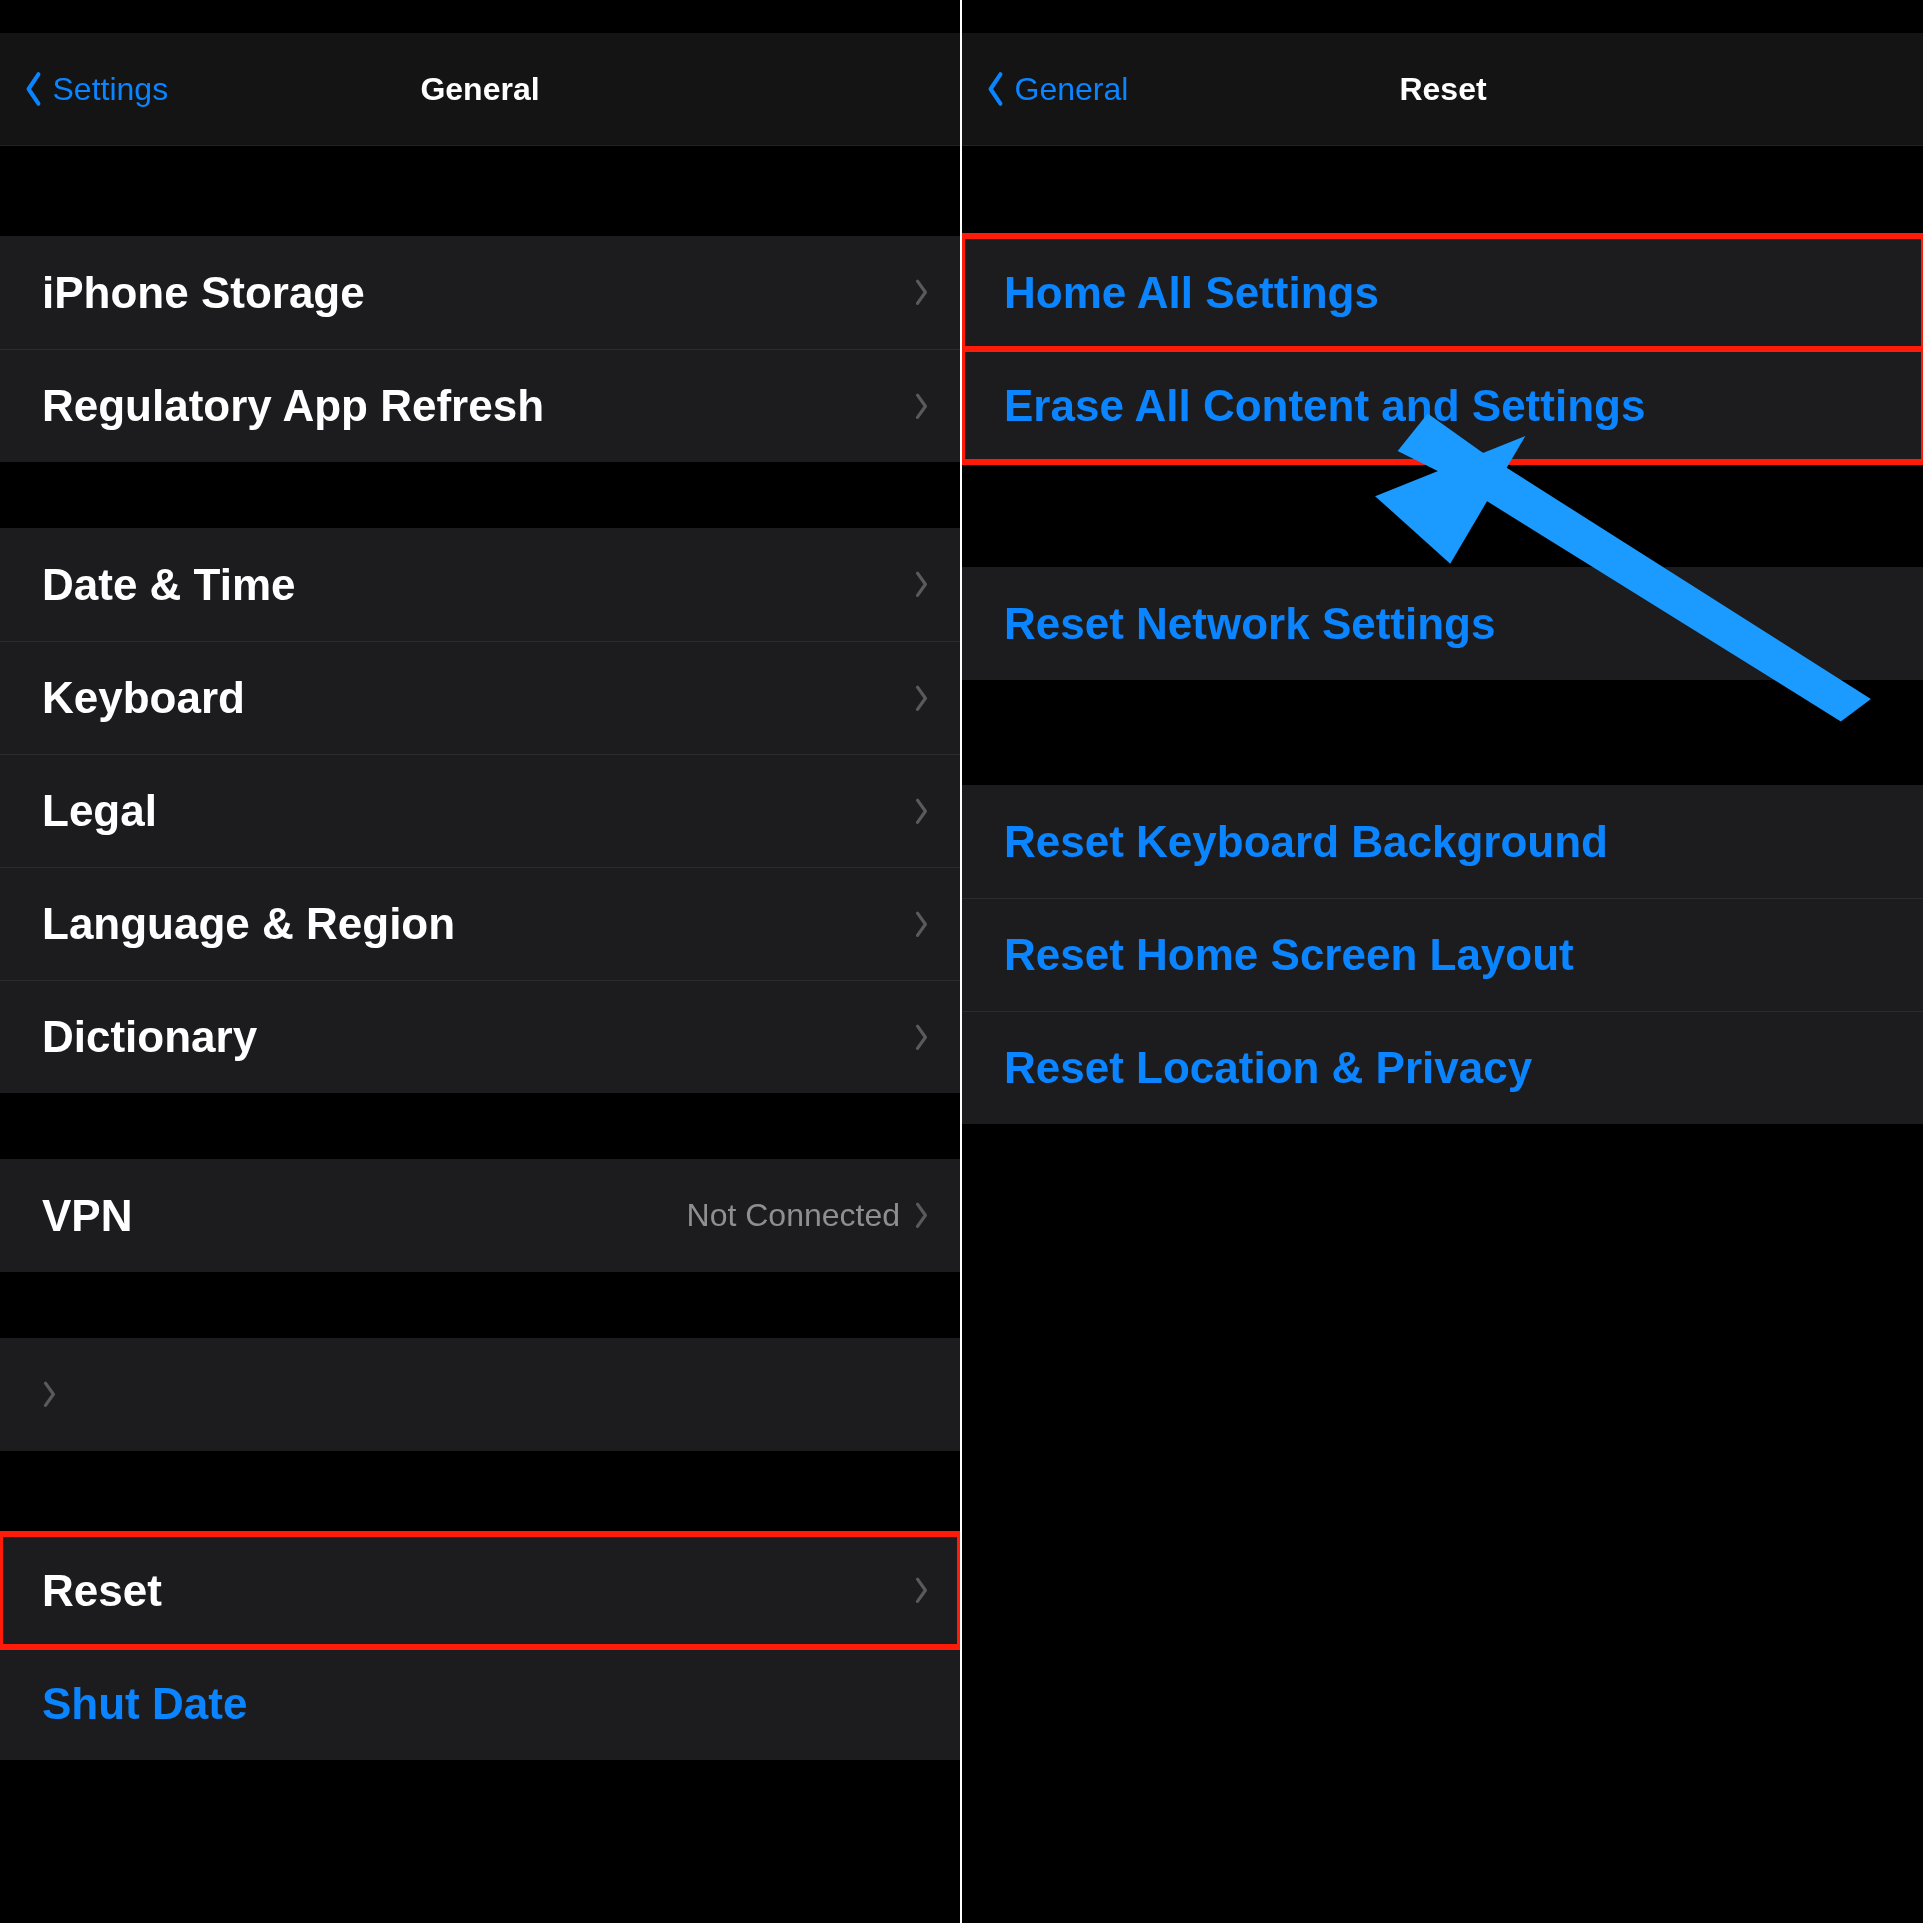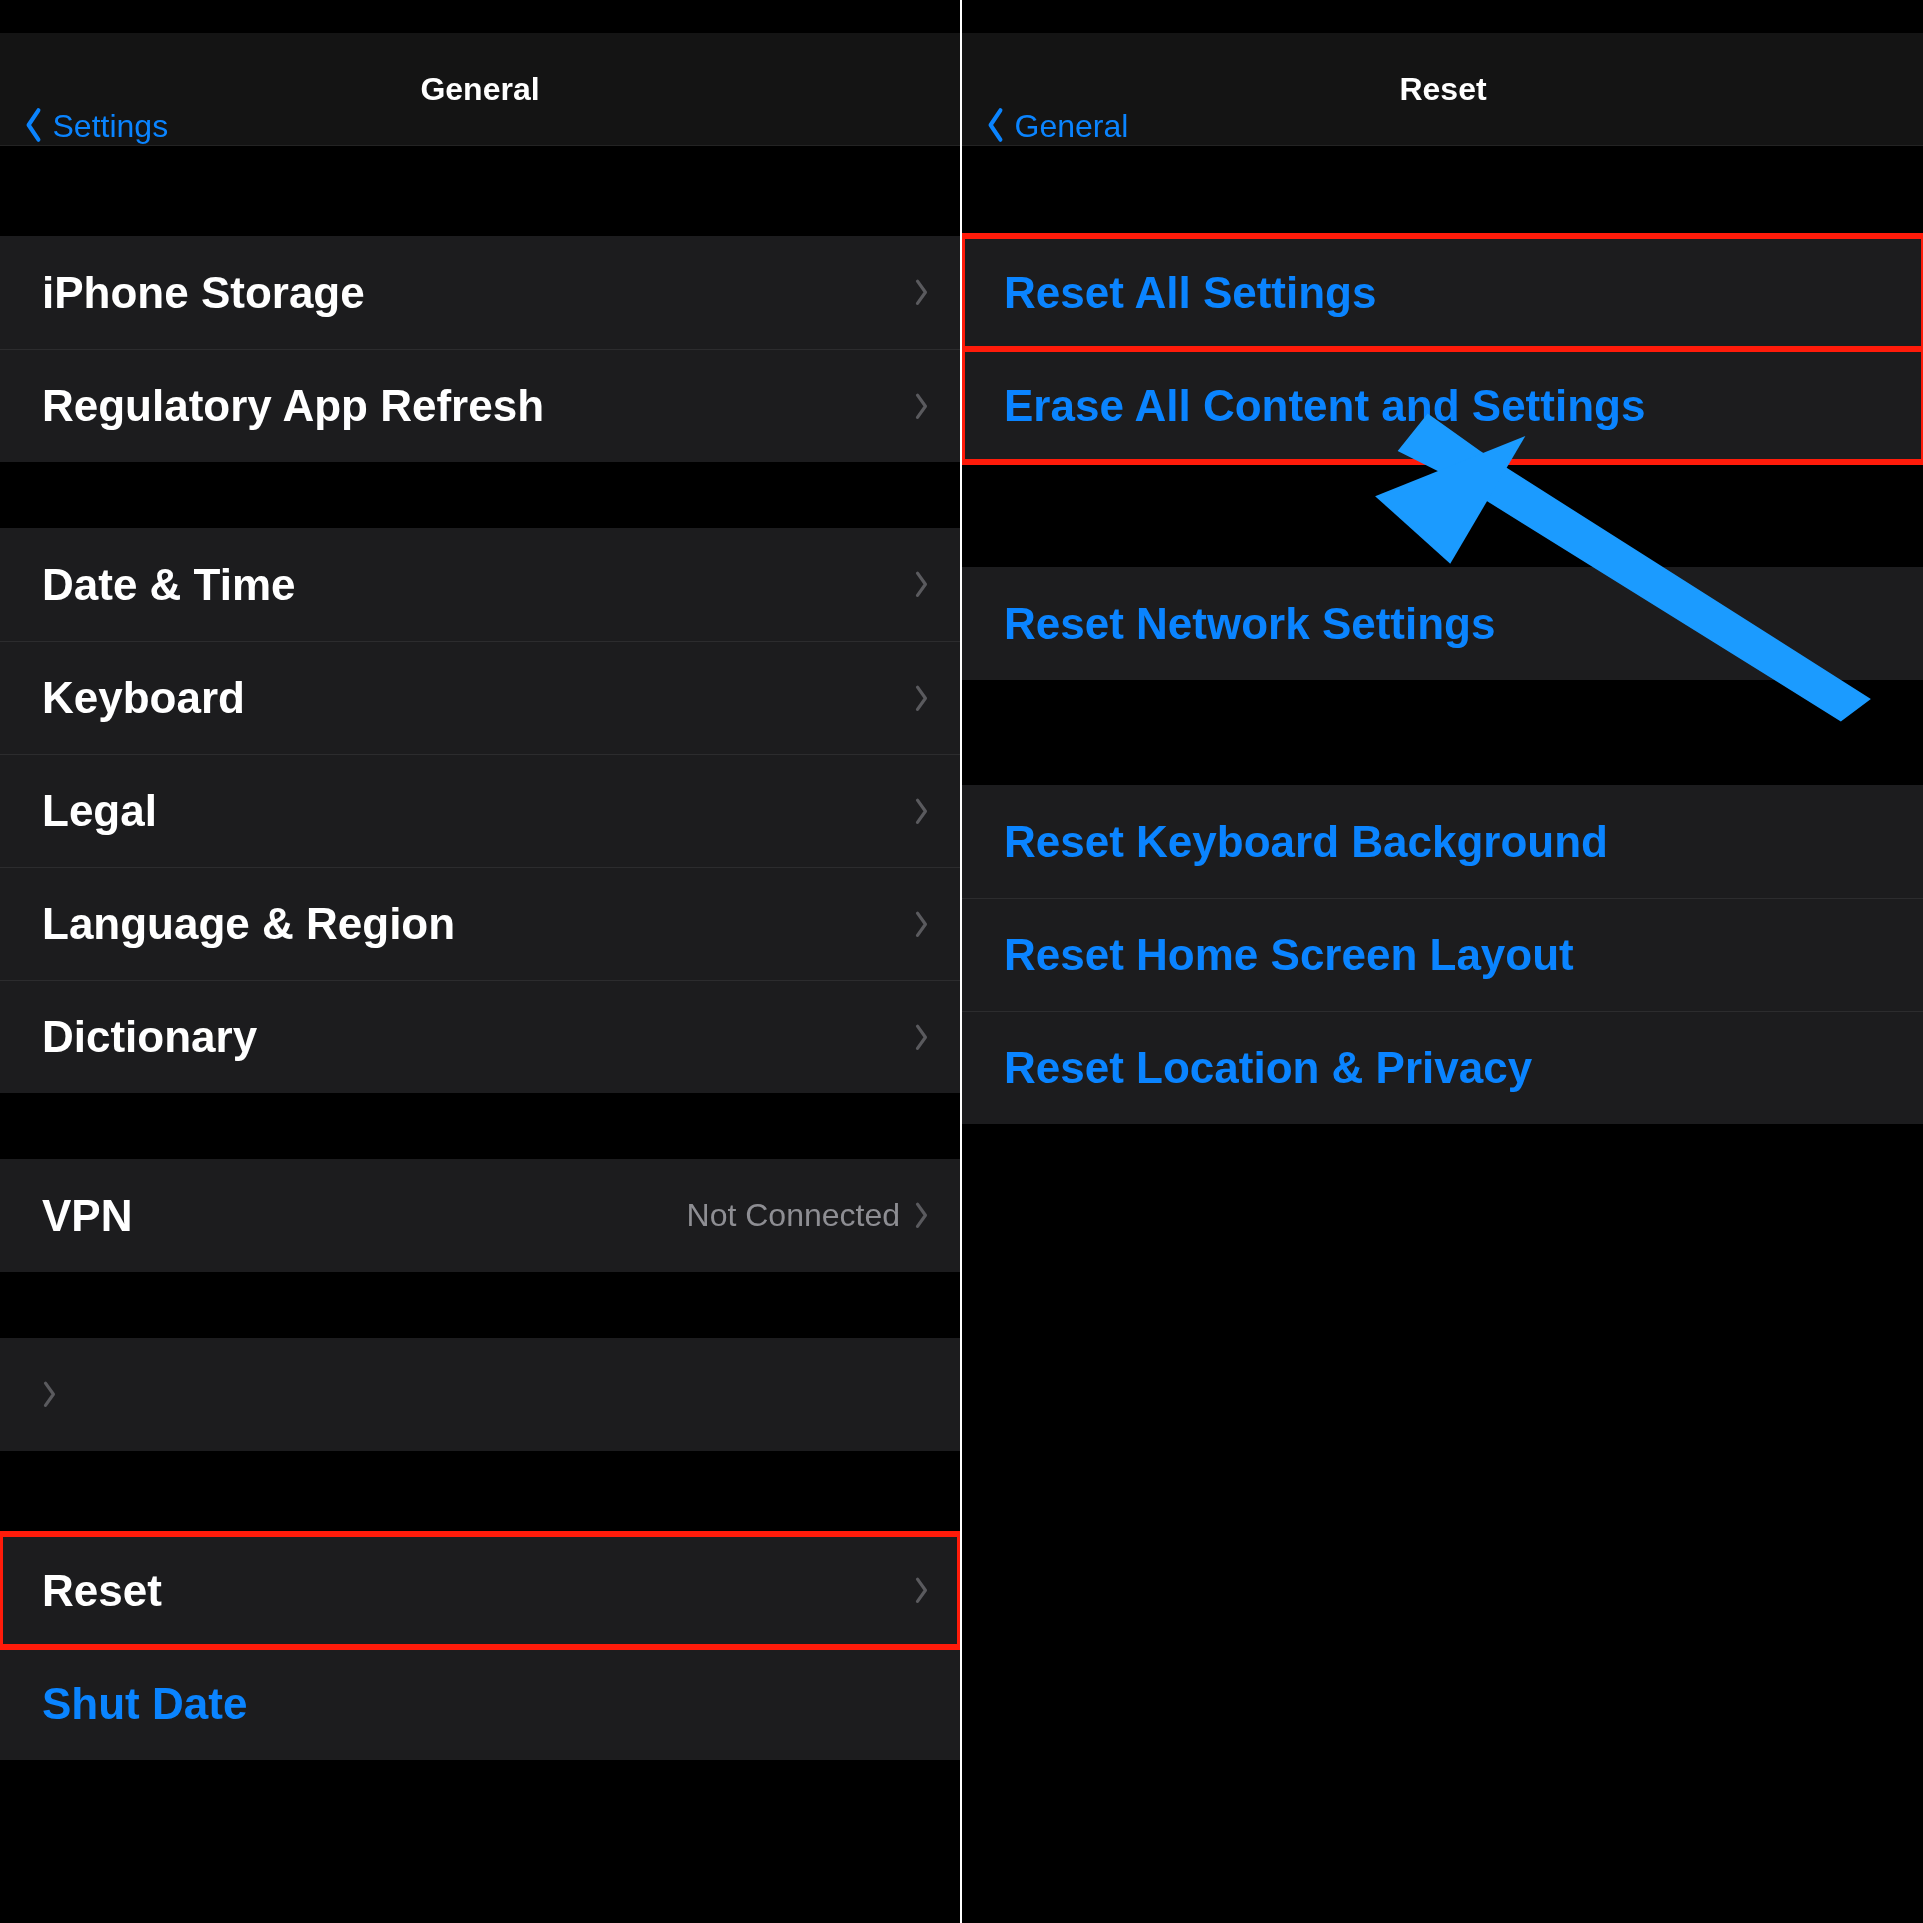--- a/index.html
+++ b/index.html
@@ -38,21 +38,21 @@
     color: #fff;
     font-size: 32px;
     font-weight: 600;
   }
   .back-btn {
     position: absolute;
     left: 21px;
     top: 0;
     height: 100%;
     display: flex;
-    align-items: flex-end;
+    align-items: center;
     color: #0a84ff;
     font-size: 32px;
     font-weight: 400;
   }
   .back-chevron {
     width: 24px; height: 41px;
     display: inline-flex;
     align-items: center; justify-content: center;
     margin-right: 7.5px;
   }
@@ -232,21 +232,21 @@
           </svg>
       </span>
       <span>General</span>
     </div>
     <div class="nav-title">Reset</div>
   </div>
 
   <div class="section-gap" style="height:90px"></div>
 
   <div class="cell highlight-red">
-    <span class="label blue">Reset All Settings</span>
+    <span class="label blue">Home All Settings</span>
   </div>
   <div class="cell highlight-red" id="erase-row">
     <span class="label blue">Erase All Content and Settings</span>
   </div>
 
   <div class="section-gap" style="height:105px"></div>
 
   <div class="cell">
     <span class="label blue">Reset Network Settings</span>
   </div>

